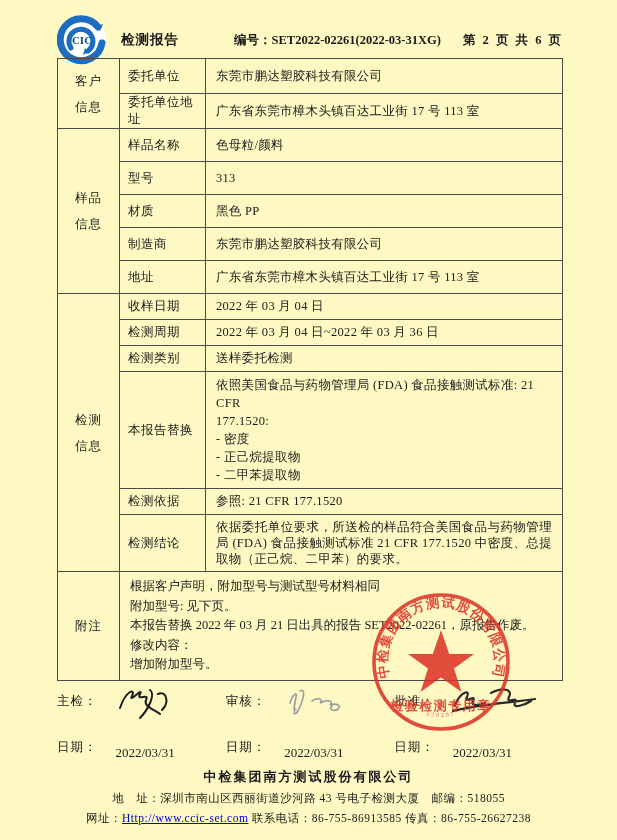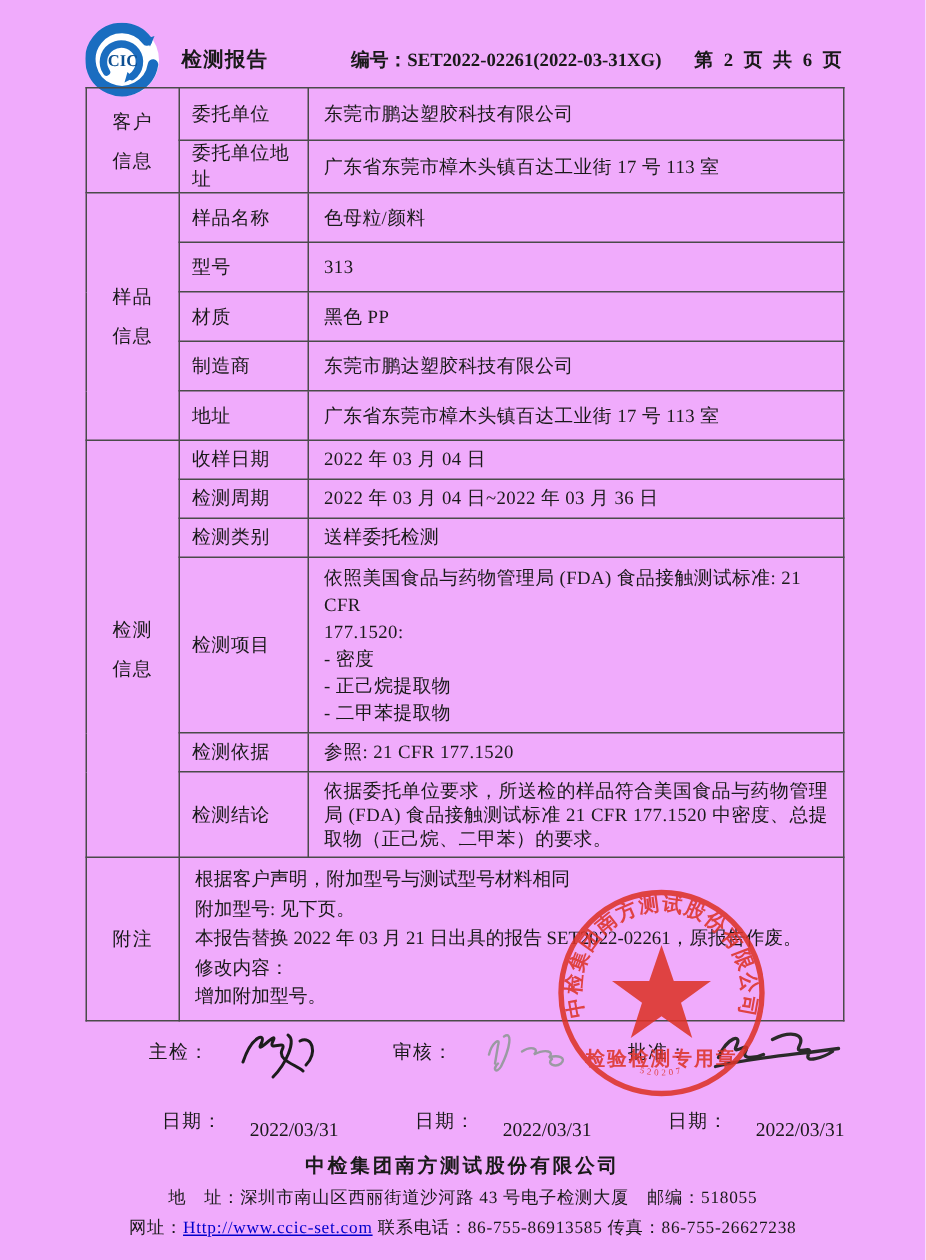--- a/index.html
+++ b/index.html
@@ -2,21 +2,21 @@
 <html><head>
 <meta charset="utf-8">
 <style>
   * { margin:0; padding:0; box-sizing:border-box; }
   html,body { background:#fff; }
   body {
     width:617px; height:840px;
     font-family:"Liberation Serif","DejaVu Serif",serif;
     color:#1a1a1a; position:relative; overflow:hidden;
   }
-  .page { position:absolute; inset:0; background:#f0abfc; }
+  .page { position:absolute; inset:0; background:#fef9c3; }
 
   
   .header { position:absolute; left:57px; top:14px; width:506px; height:52px;
             display:flex; align-items:center; }
   .logo { width:50px; height:50px; flex:0 0 50px; }
   .hd-title { font-weight:bold; font-size:13.5px; margin-left:14px; letter-spacing:1px; }
   .hd-no { font-weight:bold; font-size:12.5px; margin-left:55px;text-align:right; }
   .hd-page { font-weight:bold; font-size:12.5px; margin-left:auto; letter-spacing:2px; }
 
   
@@ -30,21 +30,21 @@
   tr.r35 { height:35px; } tr.r33 { height:33px; } tr.r26 { height:26px; }
   tr.rproj { height:90px; } tr.rconc { height:48px; } tr.rnote { height:100px; }
   .pre { white-space:pre-line; line-height:18px; }
   .just { text-align:justify; line-height:16px; }
   td.noteval { padding:5px 10px; white-space:pre-line; line-height:19.5px; vertical-align:top; }
 
   
   .signoff { position:absolute; left:57px; top:678px; width:506px; }
   .sig-row { display:flex; height:46px; align-items:center; }
   .date-row { display:flex; height:30px; align-items:center; margin-top:8px; }
-  .sig-col { flex:1; display:flex; align-items:center;justify-content:flex-end; }
+  .sig-col { flex:1; display:flex; align-items:center; }
   .sig-label { font-size:12.5px; letter-spacing:1px; white-space:nowrap; }
   .sig-img { margin-left:12px; }
   .date-val { font-size:13px; margin-left:18px;margin-top:12px; }
 
   
   .stamp { position:absolute; left:365px; top:586px; width:152px; height:152px;
            opacity:0.87; pointer-events:none; }
 
   
   .footer { position:absolute; left:0; top:768px; width:617px; text-align:center; }
@@ -114,21 +114,21 @@
     </tr>
     <tr class="r26">
       <td class="lbl">检测周期</td>
       <td class="val">2022 年 03 月 04 日~2022 年 03 月 36 日</td>
     </tr>
     <tr class="r26">
       <td class="lbl">检测类别</td>
       <td class="val">送样委托检测</td>
     </tr>
     <tr class="rproj">
-      <td class="lbl">检测项目</td>
+      <td class="lbl">本报告替换</td>
       <td class="val pre">依照美国食品与药物管理局 (FDA) 食品接触测试标准: 21 CFR
 177.1520:
 - 密度
 - 正己烷提取物
 - 二甲苯提取物</td>
     </tr>
     <tr class="r26">
       <td class="lbl">检测依据</td>
       <td class="val">参照: 21 CFR 177.1520</td>
     </tr>

